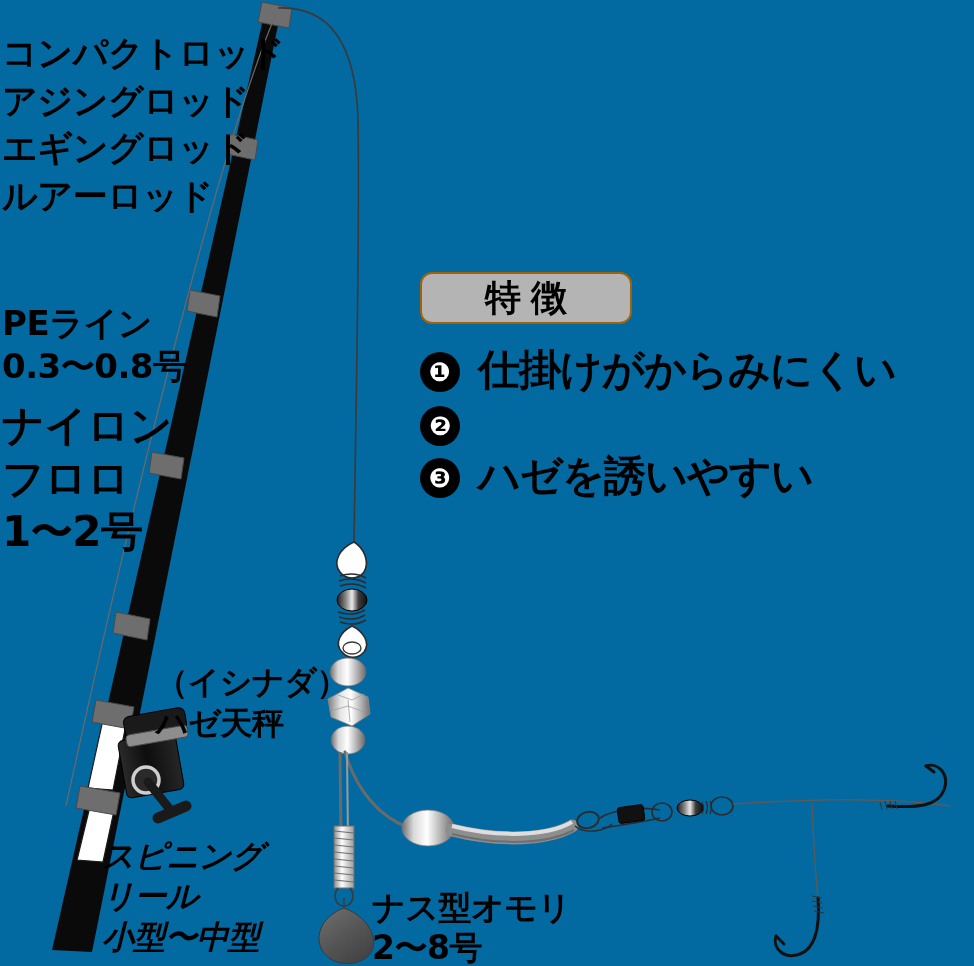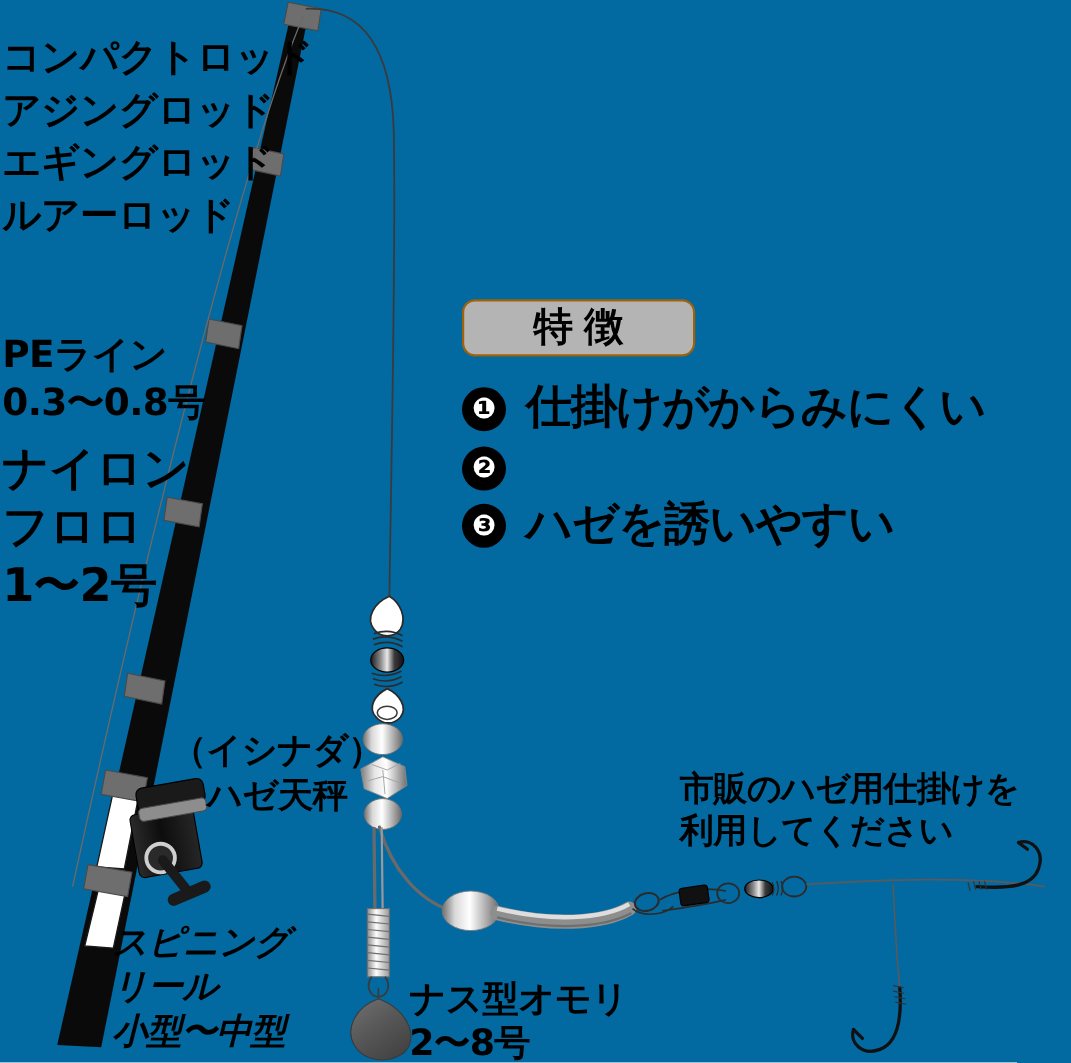--- a/index.html
+++ b/index.html
@@ -26,21 +26,21 @@
                text-indent:10px;color:#000;line-height:1;}
   #featList{margin-top:22px;}
   .feat{display:flex;align-items:flex-start;margin-bottom:6px;}
   .featNum{flex:none;width:40px;height:40px;border-radius:50%;background:#000;
            color:#fff;font-size:26px;font-weight:700;line-height:40px;
            text-align:center;margin-top:6px;}
   .featTxt{font-size:42px;font-weight:700;letter-spacing:-1px;line-height:1.14;
            margin-left:18px;}
 
   
-  #tenbinLbl{left:156px;top:662px;font-size:32px;line-height:1.28;text-align:center;}
+  #tenbinLbl{left:156px;top:662px;font-size:32px;line-height:1.28;}
   #reelLbl{left:102px;top:836px;font-size:32px;line-height:1.26;font-style:italic;}
   #weightLbl{left:372px;top:888px;font-size:33px;line-height:1.22;}
   #marketLbl{left:618px;top:698px;font-size:31px;line-height:1.24;}
 </style>
 </head>
 <body>
 
 <div id="stage">
 
   <svg id="art" viewBox="0 0 974 966">
@@ -269,16 +269,14 @@
   <div class="lbl" id="tenbinLbl">（イシナダ）
 ハゼ天秤</div>
 
   <div class="lbl" id="reelLbl">スピニング
 リール
 小型〜中型</div>
 
   <div class="lbl" id="weightLbl">ナス型オモリ
 2〜8号</div>
 
-  <div class="lbl" id="marketLbl">市販のハゼ用仕掛けを
-利用してください</div>
 
 </div>
 
 </body></html>

